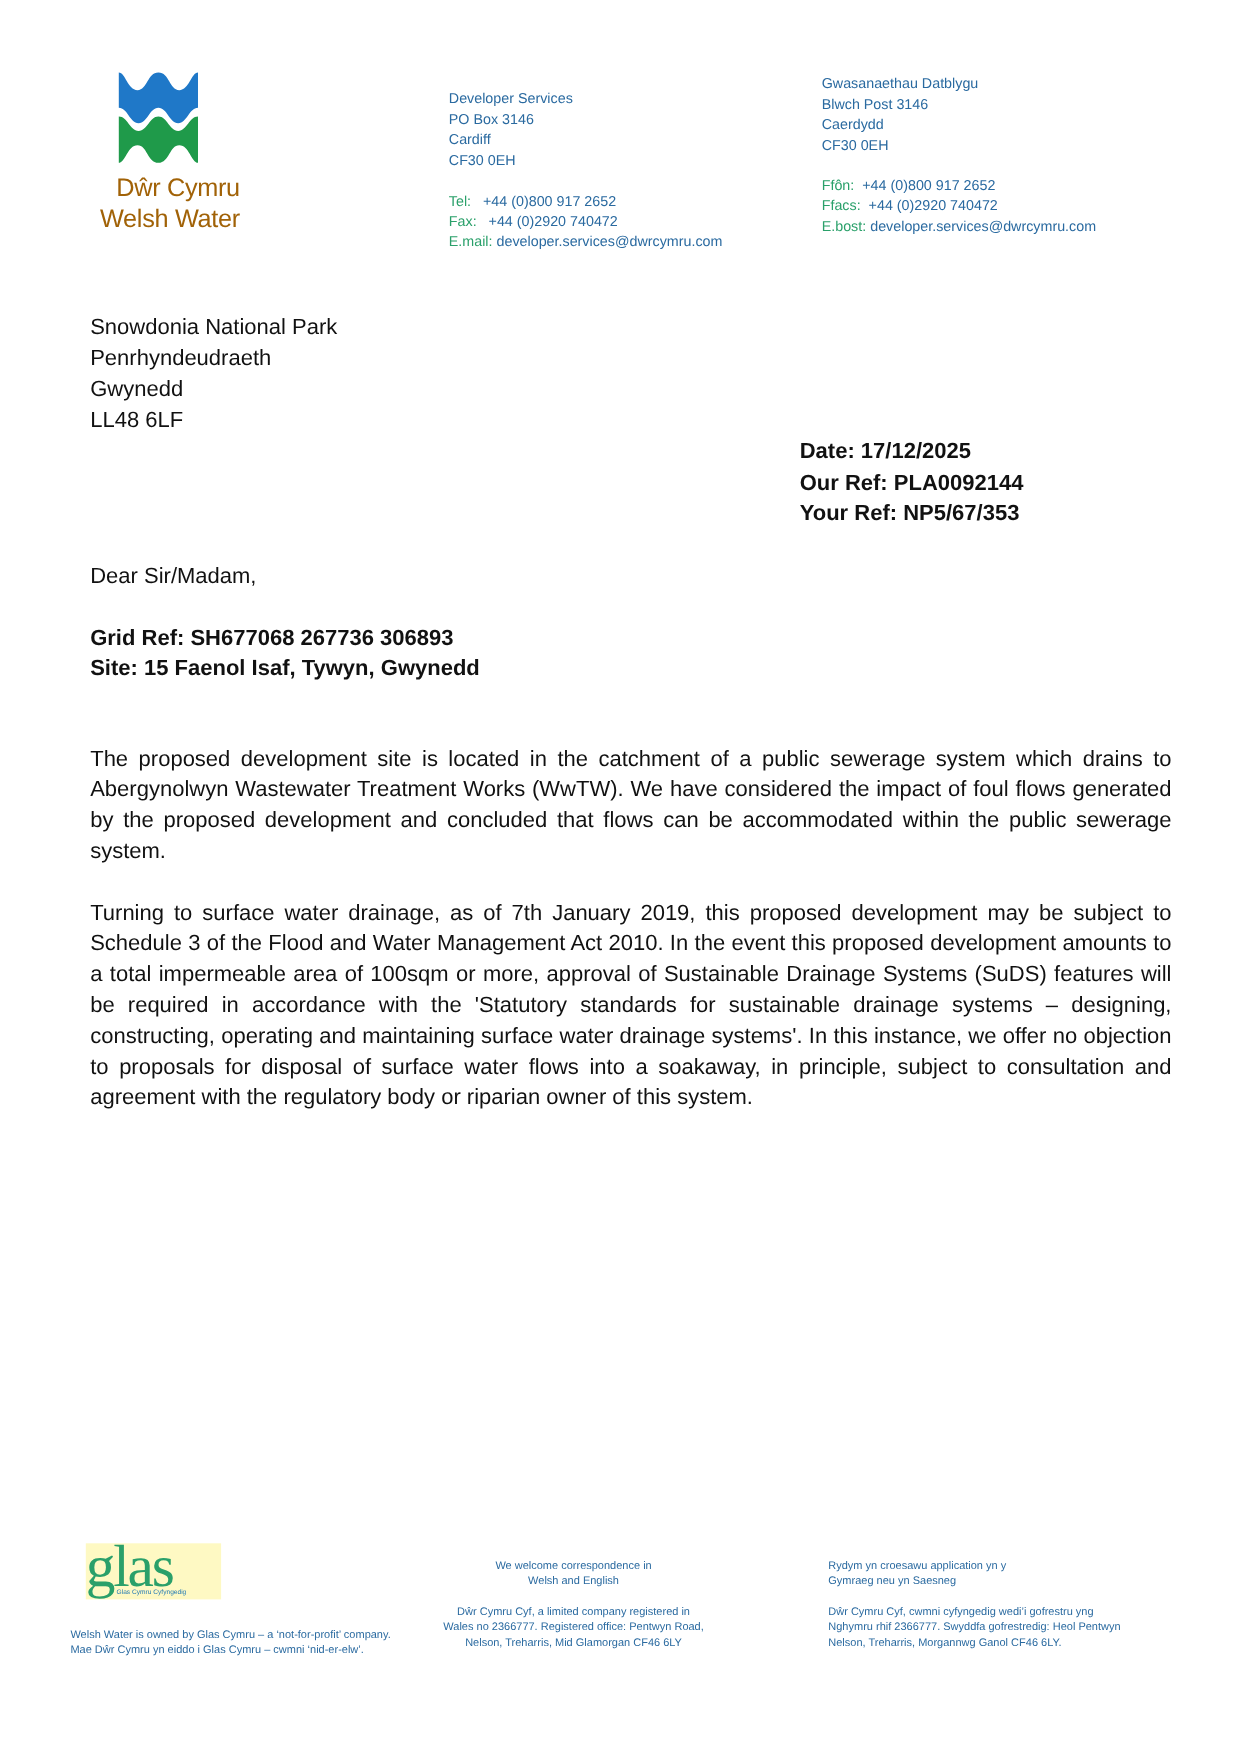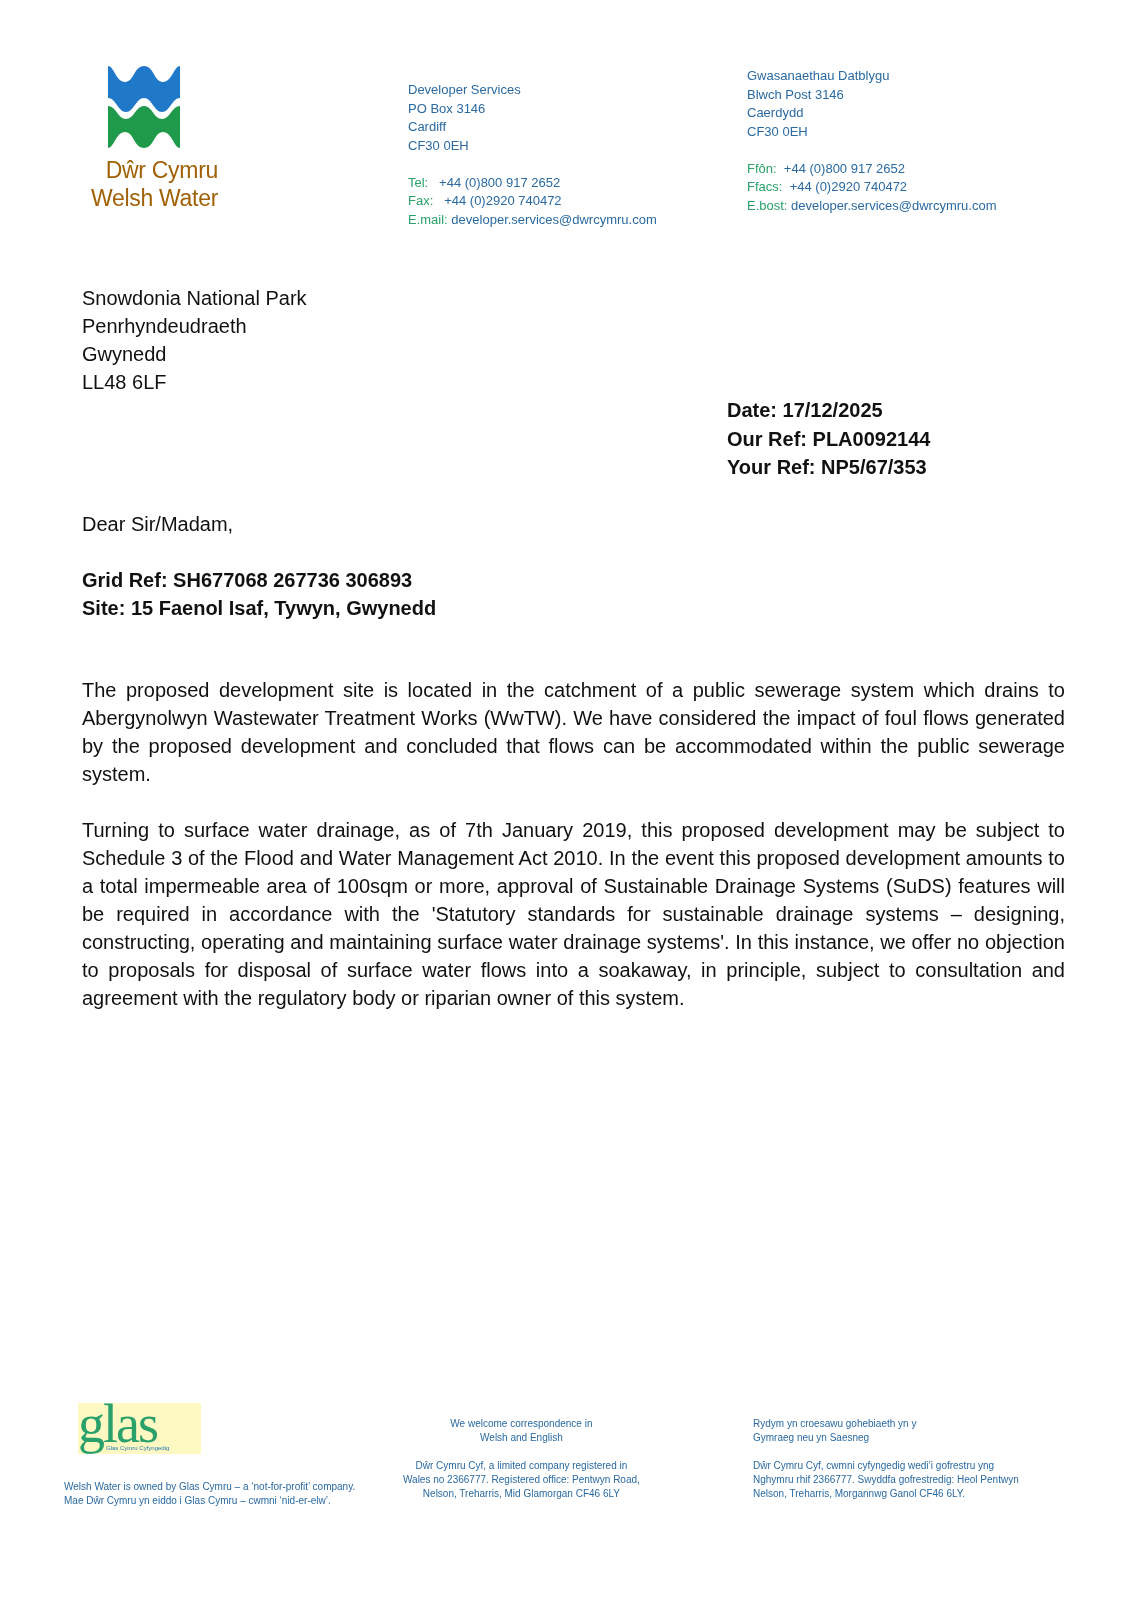--- a/index.html
+++ b/index.html
@@ -115,19 +115,19 @@
 <div id="foot-en" class="abs foot">
   <div>We welcome correspondence in</div>
   <div>Welsh and English</div>
   <div class="gap"></div>
   <div>Dŵr Cymru Cyf, a limited company registered in</div>
   <div>Wales no 2366777. Registered office: Pentwyn Road,</div>
   <div>Nelson, Treharris, Mid Glamorgan CF46 6LY</div>
 </div>
 
 <div id="foot-cy" class="abs foot">
-  <div>Rydym yn croesawu gohebiaeth yn y</div>
+  <div>Rydym yn croesawu application yn y</div>
   <div>Gymraeg neu yn Saesneg</div>
   <div class="gap"></div>
   <div>Dŵr Cymru Cyf, cwmni cyfyngedig wedi’i gofrestru yng</div>
   <div>Nghymru rhif 2366777. Swyddfa gofrestredig: Heol Pentwyn</div>
   <div>Nelson, Treharris, Morgannwg Ganol CF46 6LY.</div>
 </div>
 
 </body></html>

